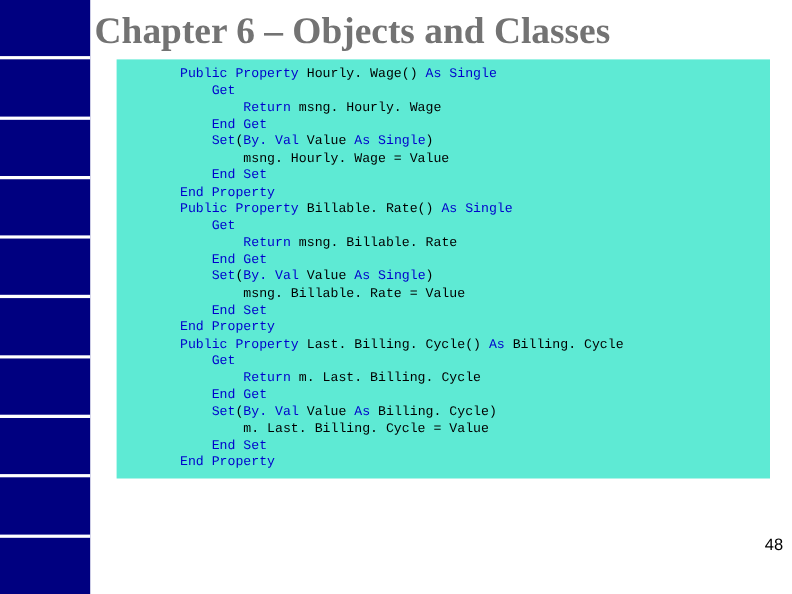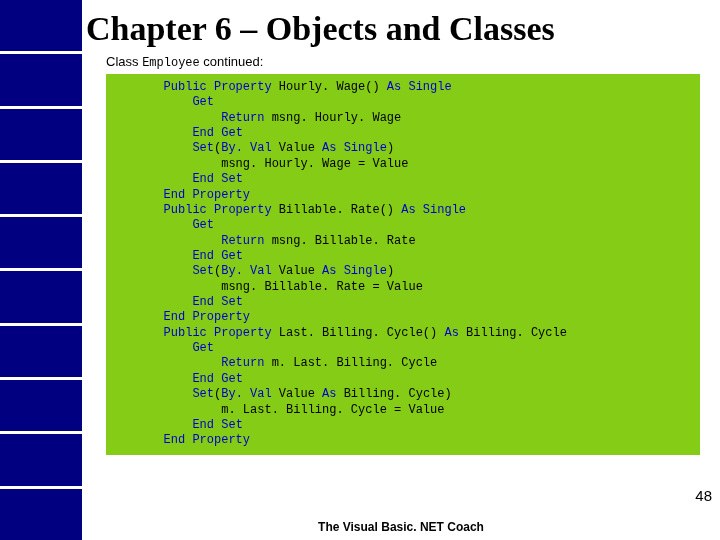--- a/index.html
+++ b/index.html
@@ -28,21 +28,21 @@
   .sidebar-block:last-child { border-bottom: none; }
   .content {
     position: absolute;
     left: 82px;
     top: 0;
     right: 0;
     bottom: 0;
   }
   .title {
     font-size: 34px;
-    color: #000000;
+    color: #737373;
     padding: 10px 4px 6px 4px;
     font-family: "Times New Roman", serif;
   }
   .subtitle {
     font-size: 18px;
     font-weight: bold;
     color: #000;
     padding: 2px 0 4px 24px;
   }
   .class-line {
@@ -51,21 +51,21 @@
     padding: 0 0 4px 24px;
     font-family: Arial, sans-serif;
   }
   .class-line .mono {
     font-family: "Courier New", monospace;
     font-size: 12px;
   }
   .code-box {
     margin-left: 24px;
     margin-right: 20px;
-    background: #84cc16;
+    background: #5eead4;
     padding: 6px 0 6px 0;
     font-family: "Courier New", monospace;
     font-size: 12px;
     line-height: 1.28;
     color: #000;
     white-space: pre;
   }
   .code-box .kw { color: #0000cc; }
   .footer {
     position: absolute;
@@ -98,20 +98,16 @@
   <div class="sidebar-block"></div>
   <div class="sidebar-block"></div>
   <div class="sidebar-block"></div>
   <div class="sidebar-block"></div>
   <div class="sidebar-block"></div>
   <div class="sidebar-block"></div>
 </div>
 
 <div class="content">
   <h1 class="title">Chapter 6 – Objects and Classes</h1>
-  <div class="class-line">
-    <span>Class </span><span class="mono">Employee</span><span> continued:</span>
-  </div>
   <div class="code-box" id="code-box"><div>        <span class="kw">Public Property </span><span>Hourly. Wage() </span><span class="kw">As Single</span></div><div>            <span class="kw">Get</span></div><div>                <span class="kw">Return </span><span>msng. Hourly. Wage</span></div><div>            <span class="kw">End Get</span></div><div>            <span class="kw">Set</span><span>(</span><span class="kw">By. Val </span><span>Value </span><span class="kw">As Single</span><span>)</span></div><div>                <span>msng. Hourly. Wage = Value</span></div><div>            <span class="kw">End Set</span></div><div>        <span class="kw">End Property</span></div><div>        <span class="kw">Public Property </span><span>Billable. Rate() </span><span class="kw">As Single</span></div><div>            <span class="kw">Get</span></div><div>                <span class="kw">Return </span><span>msng. Billable. Rate</span></div><div>            <span class="kw">End Get</span></div><div>            <span class="kw">Set</span><span>(</span><span class="kw">By. Val </span><span>Value </span><span class="kw">As Single</span><span>)</span></div><div>                <span>msng. Billable. Rate = Value</span></div><div>            <span class="kw">End Set</span></div><div>        <span class="kw">End Property</span></div><div>        <span class="kw">Public Property </span><span>Last. Billing. Cycle() </span><span class="kw">As </span><span>Billing. Cycle</span></div><div>            <span class="kw">Get</span></div><div>                <span class="kw">Return </span><span>m. Last. Billing. Cycle</span></div><div>            <span class="kw">End Get</span></div><div>            <span class="kw">Set</span><span>(</span><span class="kw">By. Val </span><span>Value </span><span class="kw">As </span><span>Billing. Cycle)</span></div><div>                <span>m. Last. Billing. Cycle = Value</span></div><div>            <span class="kw">End Set</span></div><div>        <span class="kw">End Property</span></div></div>
-  <div class="footer">The Visual Basic. NET Coach</div>
 </div>
 
 <div class="page-num">48</div>
 
 </body></html>

